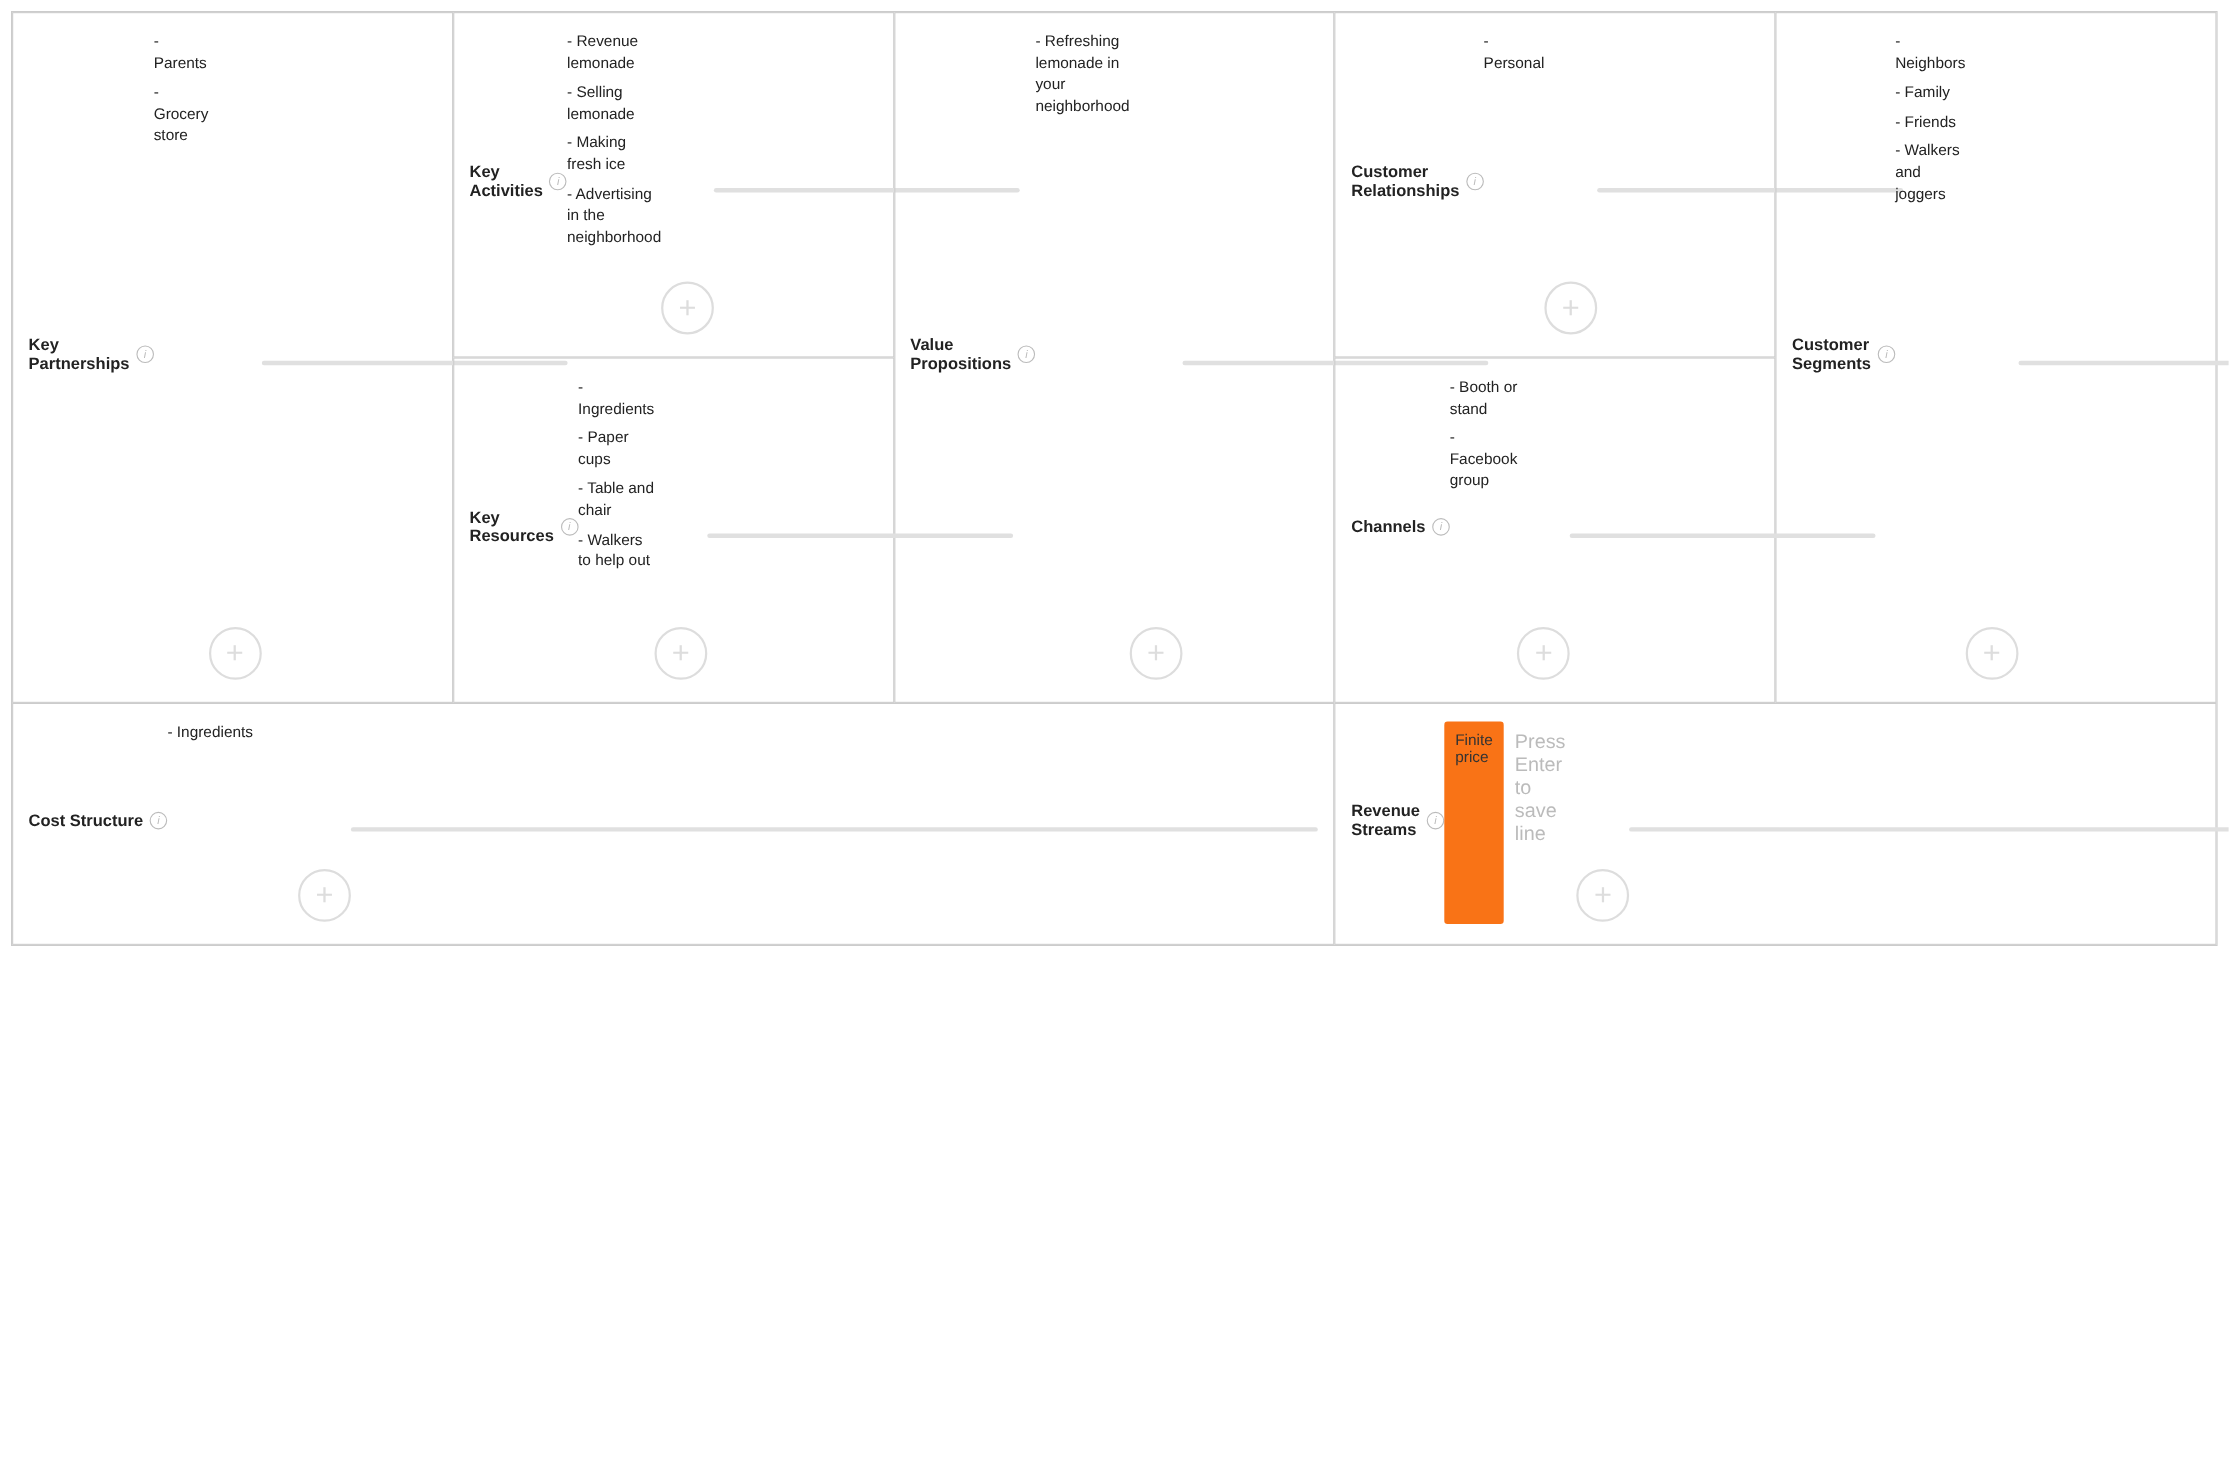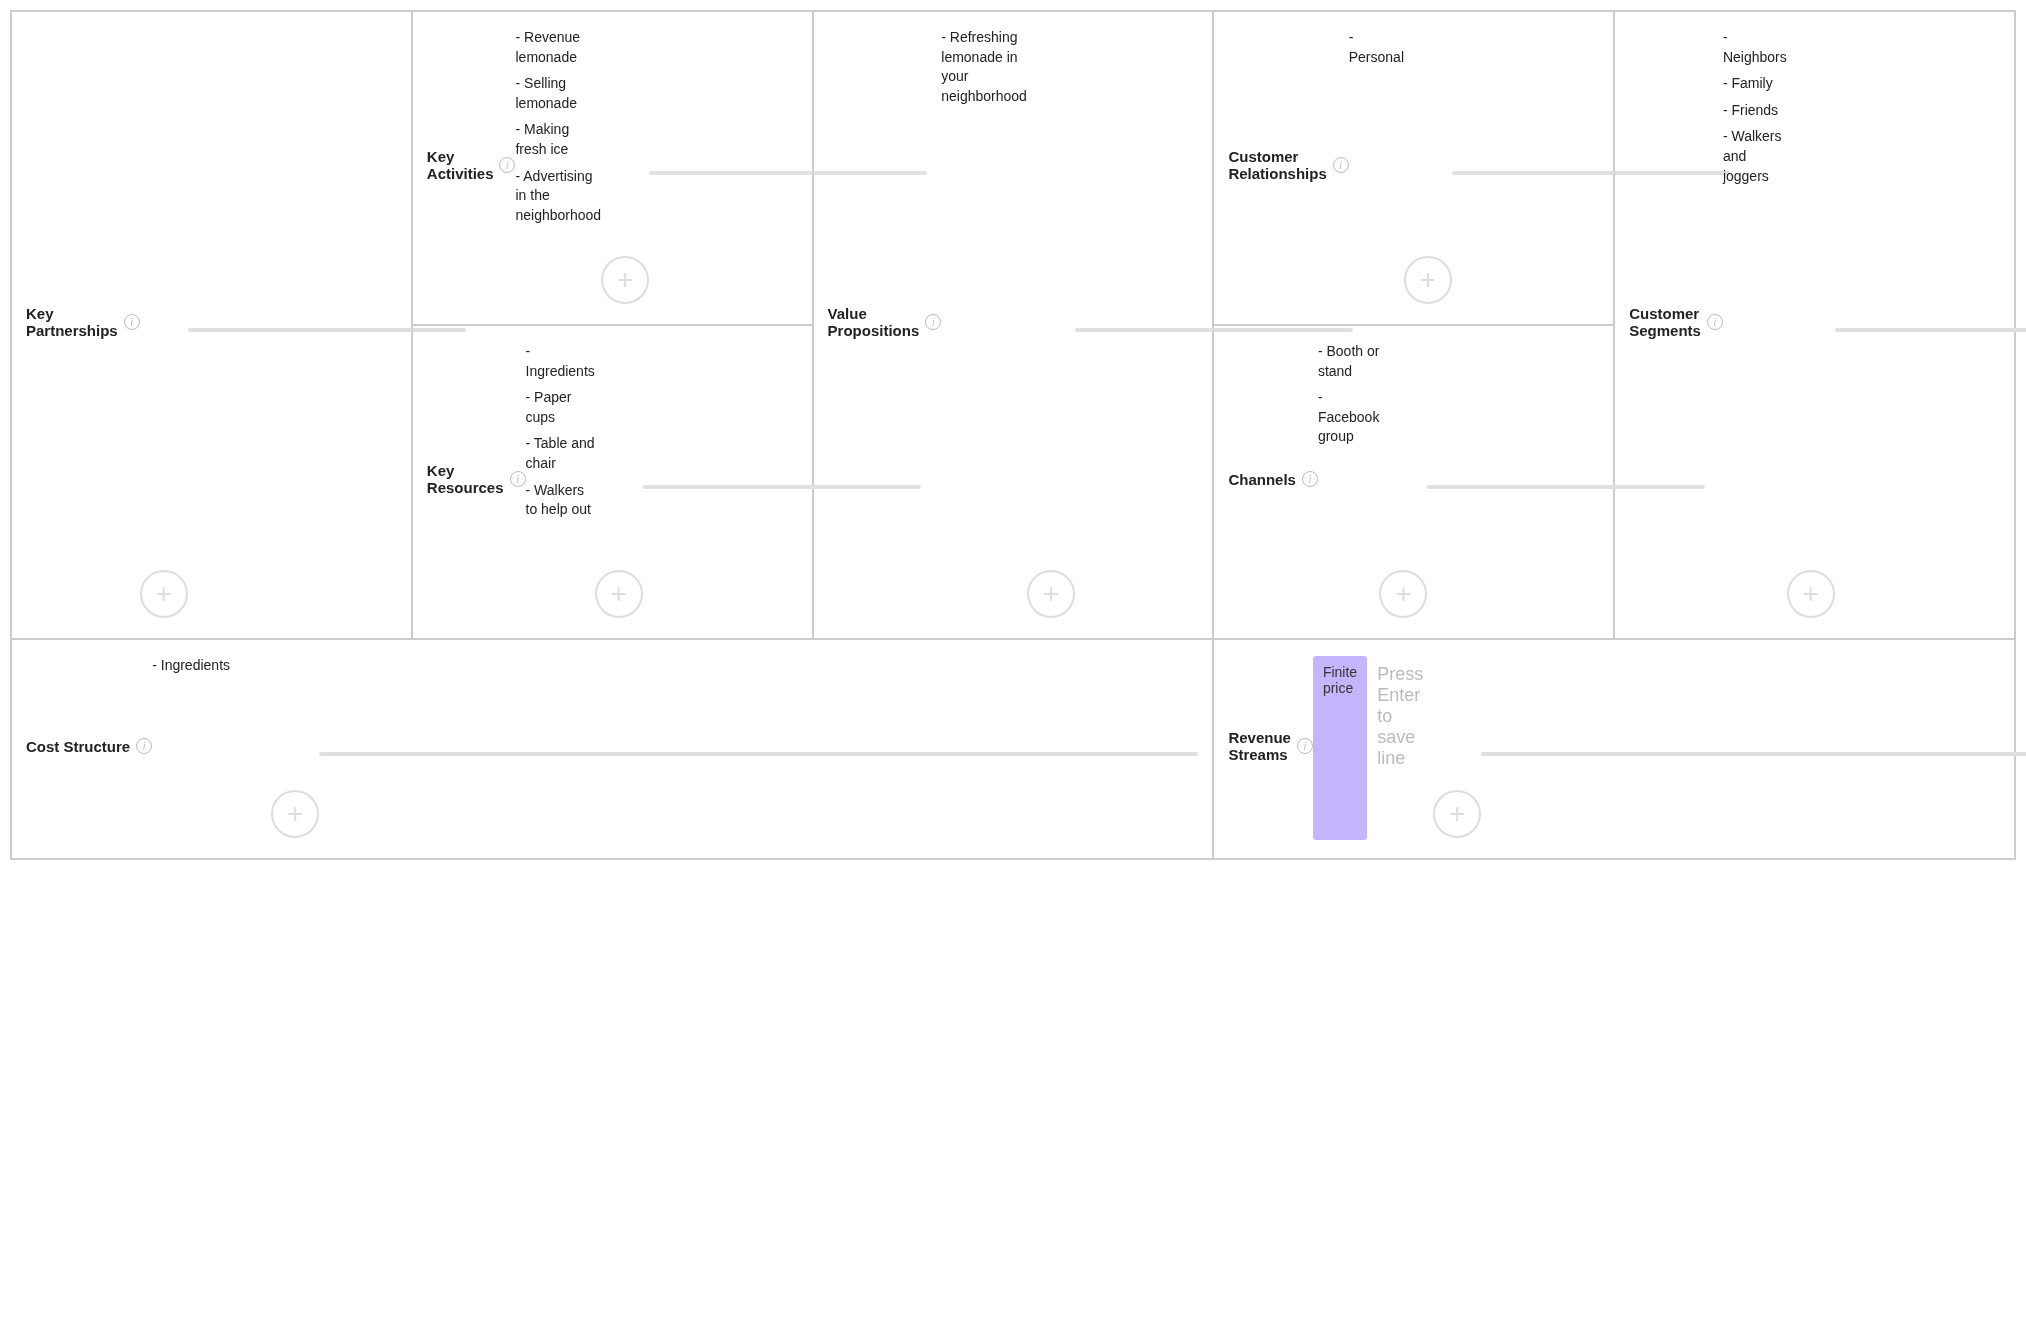--- a/index.html
+++ b/index.html
@@ -103,21 +103,21 @@
       background: #e0e0e0;
       border-radius: 2px;
       width: 75%;
       align-self: center;
       margin-top: 4px;
       flex-shrink: 0;
     }
 
     
     .rev-input-row {
-      background: #c4b5fd;
+      background: #f97316;
       padding: 8px 10px;
       border-radius: 3px;
       margin-bottom: 8px;
       font-size: 14px;
       color: #333;
     }
     .rev-placeholder {
       color: #bbb;
       font-size: 18px;
       margin-top: 4px;
@@ -128,20 +128,24 @@
 </head>
 <body>
 
 <div class="bmc-grid">
 
   <div class="bmc-cell area-kp">
     <div class="bmc-cell-title">
       <span>Key Partnerships</span>
       <span class="info-icon">i</span>
     </div>
+    <ul class="items-list">
+      <li>Parents</li>
+      <li>Grocery store</li>
+    </ul>
     <button class="add-circle">+</button>
     <div class="bottom-bar"></div>
   </div>
 
   <div class="bmc-cell area-ka">
     <div class="bmc-cell-title">
       <span>Key Activities</span>
       <span class="info-icon">i</span>
     </div>
     <ul class="items-list">

